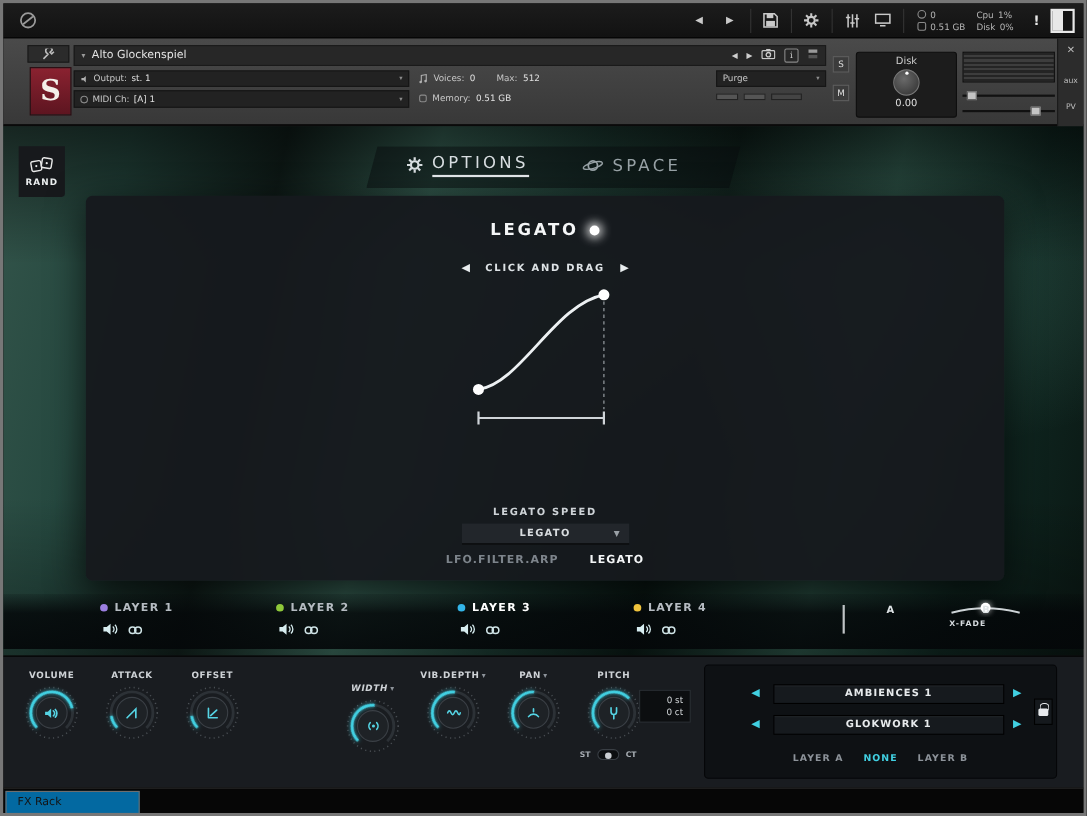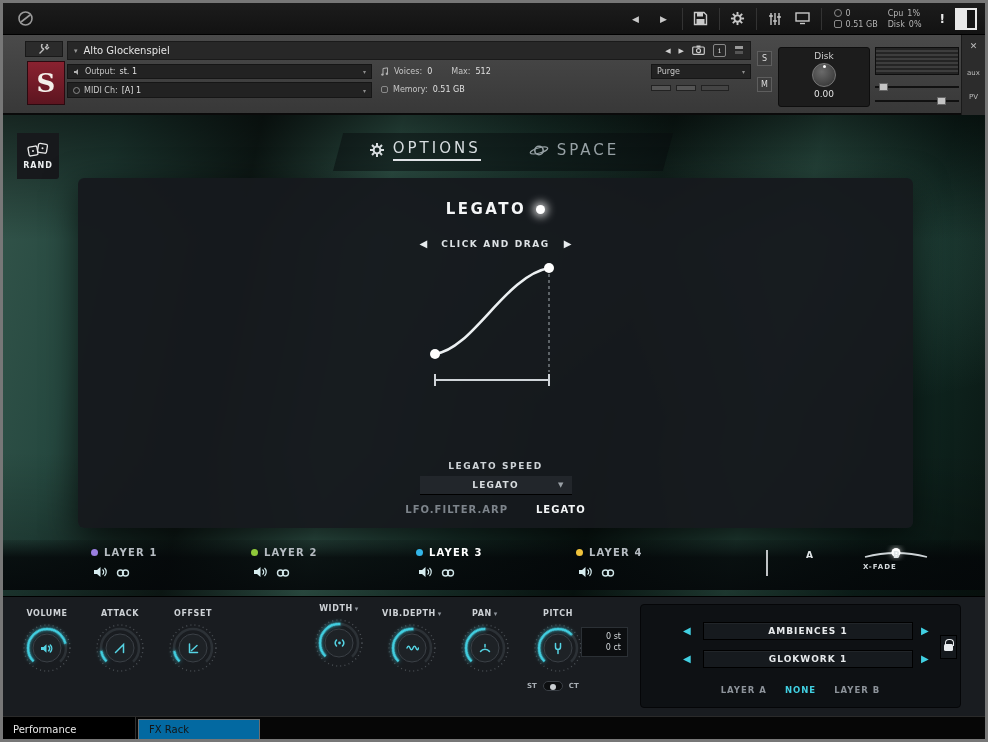--- a/index.html
+++ b/index.html
@@ -511,21 +511,21 @@
           </svg>
         <span class="kicon">
             <svg width="12" height="12" viewBox="0 0 12 12">
               <path d="M2.5 2 V10.5 M2.5 10.5 H10.5 M4.5 8.5 L10 3.5"></path>
             </svg>
           </span>
       </div>
     </div>
 
 
-    <div class="knob-unit" style="left:299px;top:7px;">
+    <div class="knob-unit" style="left:299px;top:24px;font-style:italic;">
       <div class="knob-label"><span>WIDTH</span><span class="mini-caret">▾</span></div>
       <div class="knobwrap">
         <svg width="50" height="50" viewBox="0 0 50 50">
             <circle class="ticks" cx="25" cy="25" r="23"></circle>
             <circle class="ktrack" cx="25" cy="25" r="19" transform="rotate(135 25 25)"></circle>
             <circle class="kval" cx="25" cy="25" r="19" stroke-dasharray="46 200" transform="rotate(135 25 25)"></circle>
             <circle class="kbody" cx="25" cy="25" r="14"></circle>
           </svg>
         <span class="kicon">
             <svg width="13" height="12" viewBox="0 0 13 12">
@@ -617,21 +617,18 @@
       </div>
       <div class="sel-tabs">
         <span class="t">LAYER A</span>
         <span class="t on">NONE</span>
         <span class="t">LAYER B</span>
       </div>
     </div>
   </div>
 
   <div class="foot">
-    <div class="ftab perf">
-        <span>Performance</span>
-      </div>
     <div class="ftab fx">
         <span>FX Rack</span>
       </div>
   </div>
 
 </div>
 
 </body></html>

